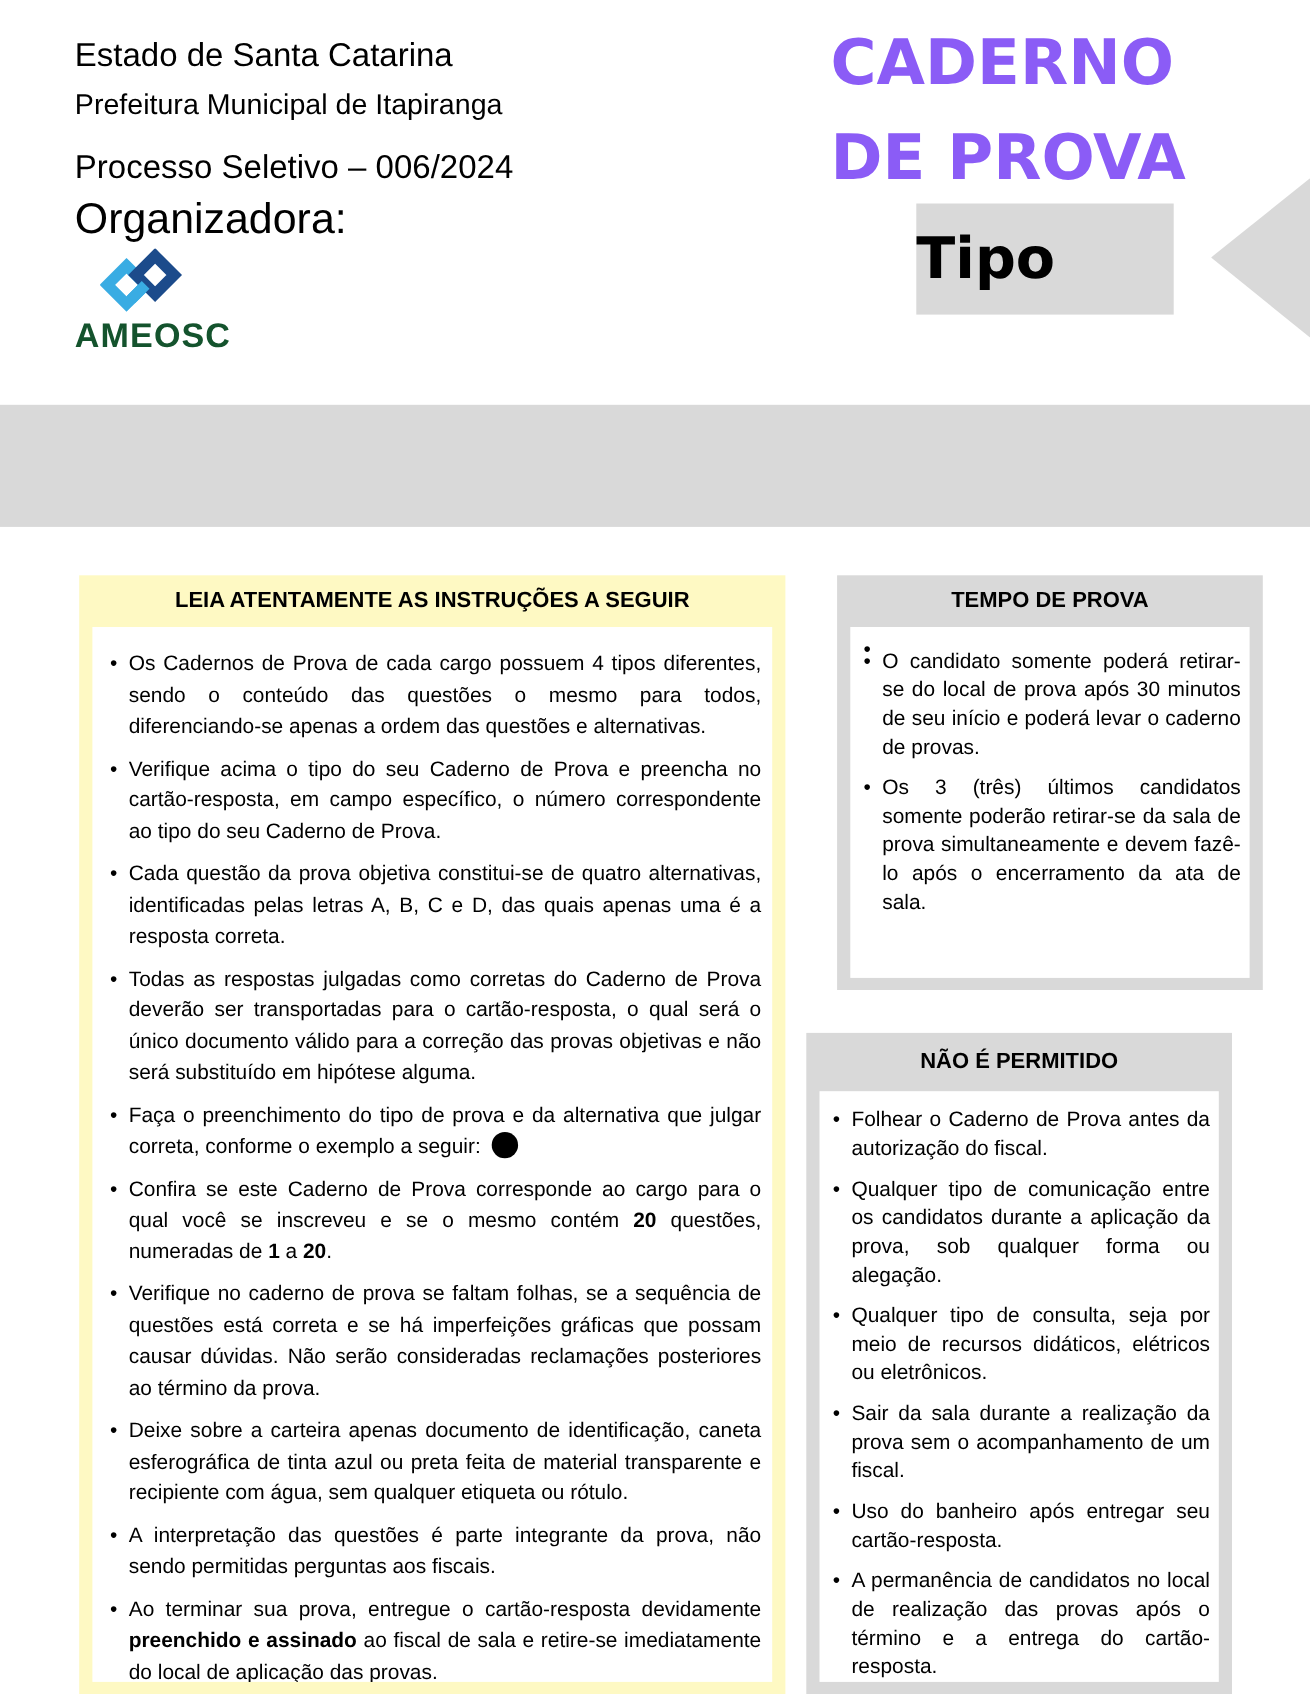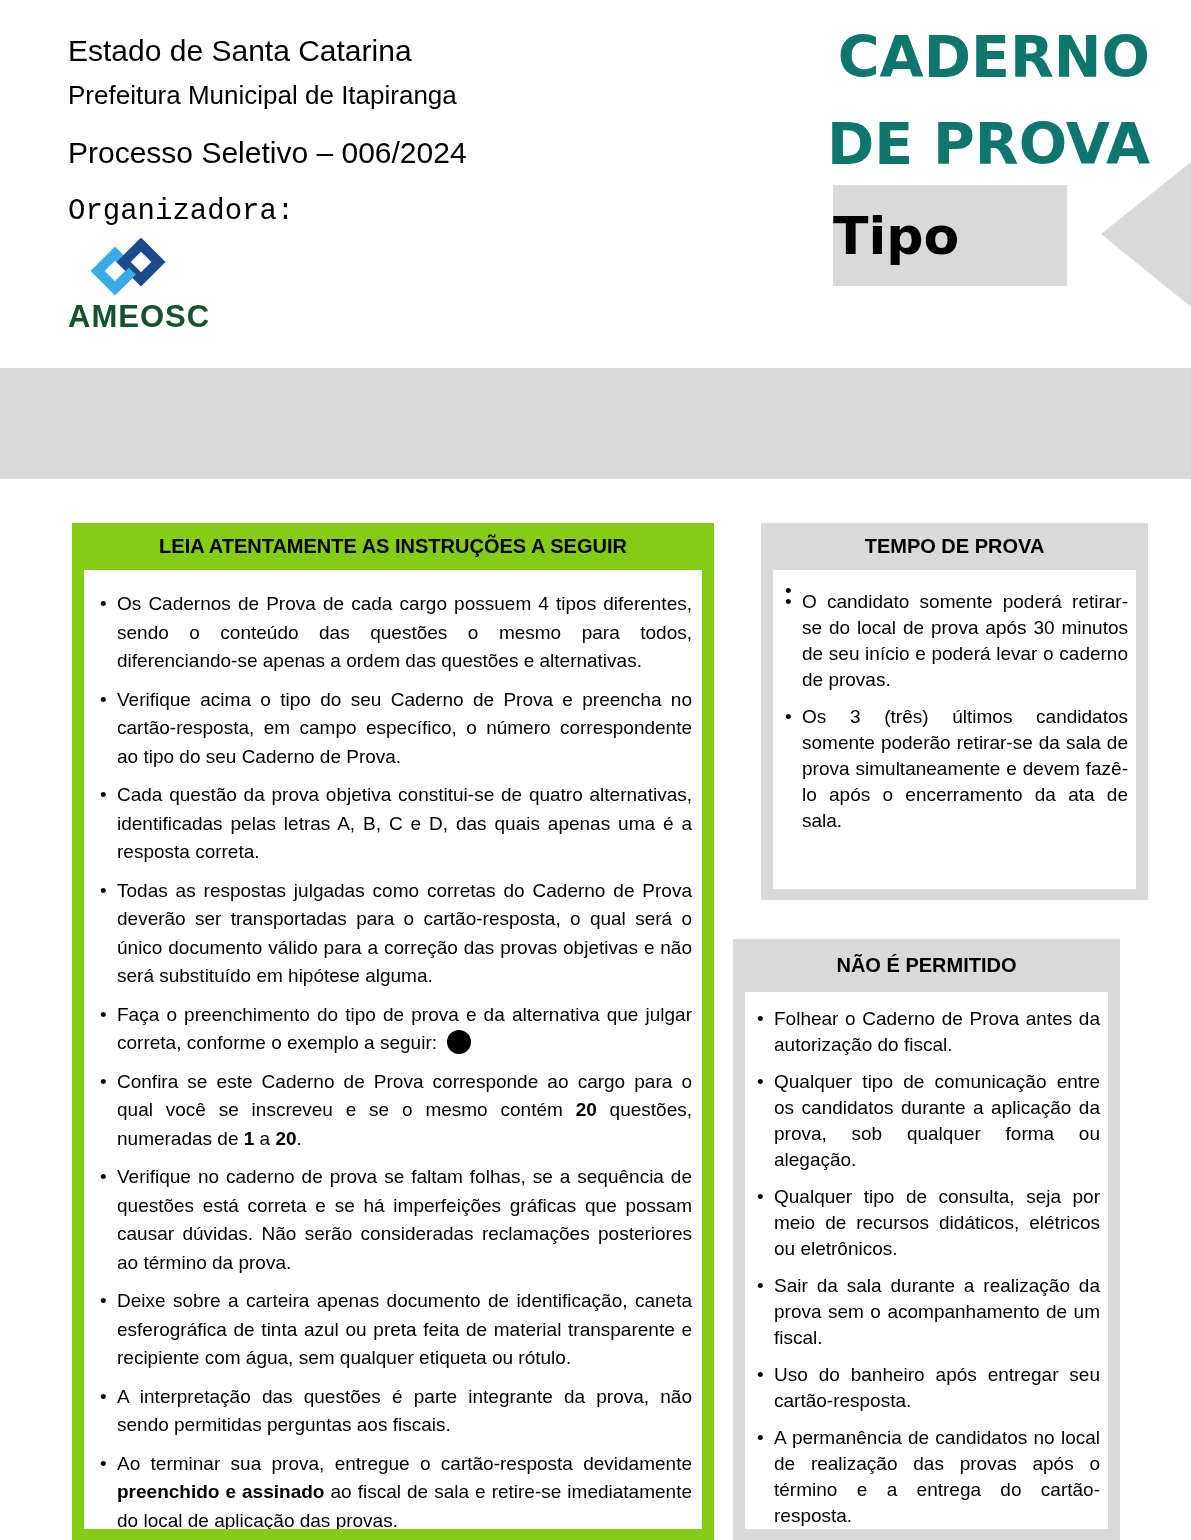--- a/index.html
+++ b/index.html
@@ -4,29 +4,29 @@
 <style>
   html,body{margin:0;padding:0;background:#fff;}
   .page{position:relative;width:1191px;height:1540px;background:#ffffff;overflow:hidden;
         font-family:"Liberation Sans",sans-serif;color:#000;}
 
   
   .topleft{position:absolute;left:68px;top:28px;width:420px;}
   .state-line{font-size:30px;line-height:46px;font-weight:400;}
   .muni-line{font-size:26px;line-height:43px;font-weight:normal;width:390px;}
   .process-line{font-size:30px;line-height:43px;margin-top:14px;}
-  .org-line{font-size:29px;line-height:42px;margin-top:17px;font-family:Liberation Mono, monospace;}
+  .org-line{font-size:39px;line-height:42px;margin-top:5px;}
   .logo-wrap{margin-top:5px;}
   .logo-svg{display:block;margin-left:23px;}
   .logo-text{font-size:31px;font-weight:bold;letter-spacing:1px;margin-top:3px;}
 
   
-  .booklet-title{position:absolute;left:755px;top:14px;width:395px;text-align:right;
+  .booklet-title{position:absolute;left:755px;top:14px;width:395px;text-align:left;
                  font-family:"DejaVu Sans",sans-serif;font-weight:bold;font-size:57px;line-height:87px;
-                 letter-spacing:0px;color:#0f766e;}
+                 letter-spacing:0px;color:#8b5cf6;}
   .tipo-box{position:absolute;left:833px;top:185px;width:234px;height:101px;
             display:flex;align-items:center;justify-content:flex-start;
             font-family:"DejaVu Sans",sans-serif;font-weight:bold;font-size:52px;}
   .type-arrow{position:absolute;left:1101px;top:162px;width:90px;height:145px;}
 
   .gray-band{position:absolute;left:0;top:368px;width:1191px;height:111px;}
 
   
   .box{position:absolute;}
   .box-header{height:47px;display:flex;align-items:center;justify-content:center;
@@ -79,21 +79,21 @@
 
   <div class="tipo-box" style="background:#D9D9D9;">
     <span>Tipo</span>
   </div>
   <svg class="type-arrow" width="90" height="145" viewBox="0 0 90 145" xmlns="http://www.w3.org/2000/svg">
     <polygon points="0,72 90,0 90,145" fill="#D9D9D9"></polygon>
   </svg>
 
   <div class="gray-band" style="background:#D9D9D9;"></div>
 
-  <div class="box box-left" style="background:#84cc16;">
+  <div class="box box-left" style="background:#fef9c3;">
     <div class="box-header">LEIA ATENTAMENTE AS INSTRUÇÕES A SEGUIR</div>
     <div class="box-body">
         <div class="bullet-item"><span class="marker">•</span><span>Os Cadernos de Prova de cada cargo possuem 4 tipos diferentes, sendo o conteúdo das questões o mesmo para todos, diferenciando-se apenas a ordem das questões e alternativas.</span></div>
         <div class="bullet-item"><span class="marker">•</span><span>Verifique acima o tipo do seu Caderno de Prova e preencha no cartão-resposta, em campo específico, o número correspondente ao tipo do seu Caderno de Prova.</span></div>
         <div class="bullet-item"><span class="marker">•</span><span>Cada questão da prova objetiva constitui-se de quatro alternativas, identificadas pelas letras A, B, C e D, das quais apenas uma é a resposta correta.</span></div>
         <div class="bullet-item"><span class="marker">•</span><span>Todas as respostas julgadas como corretas do Caderno de Prova deverão ser transportadas para o cartão-resposta, o qual será o único documento válido para a correção das provas objetivas e não será substituído em hipótese alguma.</span></div>
         <div class="bullet-item"><span class="marker">•</span><span>Faça o preenchimento do tipo de prova e da alternativa que julgar correta, conforme o exemplo a seguir: <span class="dot"></span></span></div>
         <div class="bullet-item"><span class="marker">•</span><span>Confira se este Caderno de Prova corresponde ao cargo para o qual você se inscreveu e se o mesmo contém <b>20</b> questões, numeradas de <b>1</b> a <b>20</b>.</span></div>
         <div class="bullet-item"><span class="marker">•</span><span>Verifique no caderno de prova se faltam folhas, se a sequência de questões está correta e se há imperfeições gráficas que possam causar dúvidas. Não serão consideradas reclamações posteriores ao término da prova.</span></div>
         <div class="bullet-item"><span class="marker">•</span><span>Deixe sobre a carteira apenas documento de identificação, caneta esferográfica de tinta azul ou preta feita de material transparente e recipiente com água, sem qualquer etiqueta ou rótulo.</span></div>

